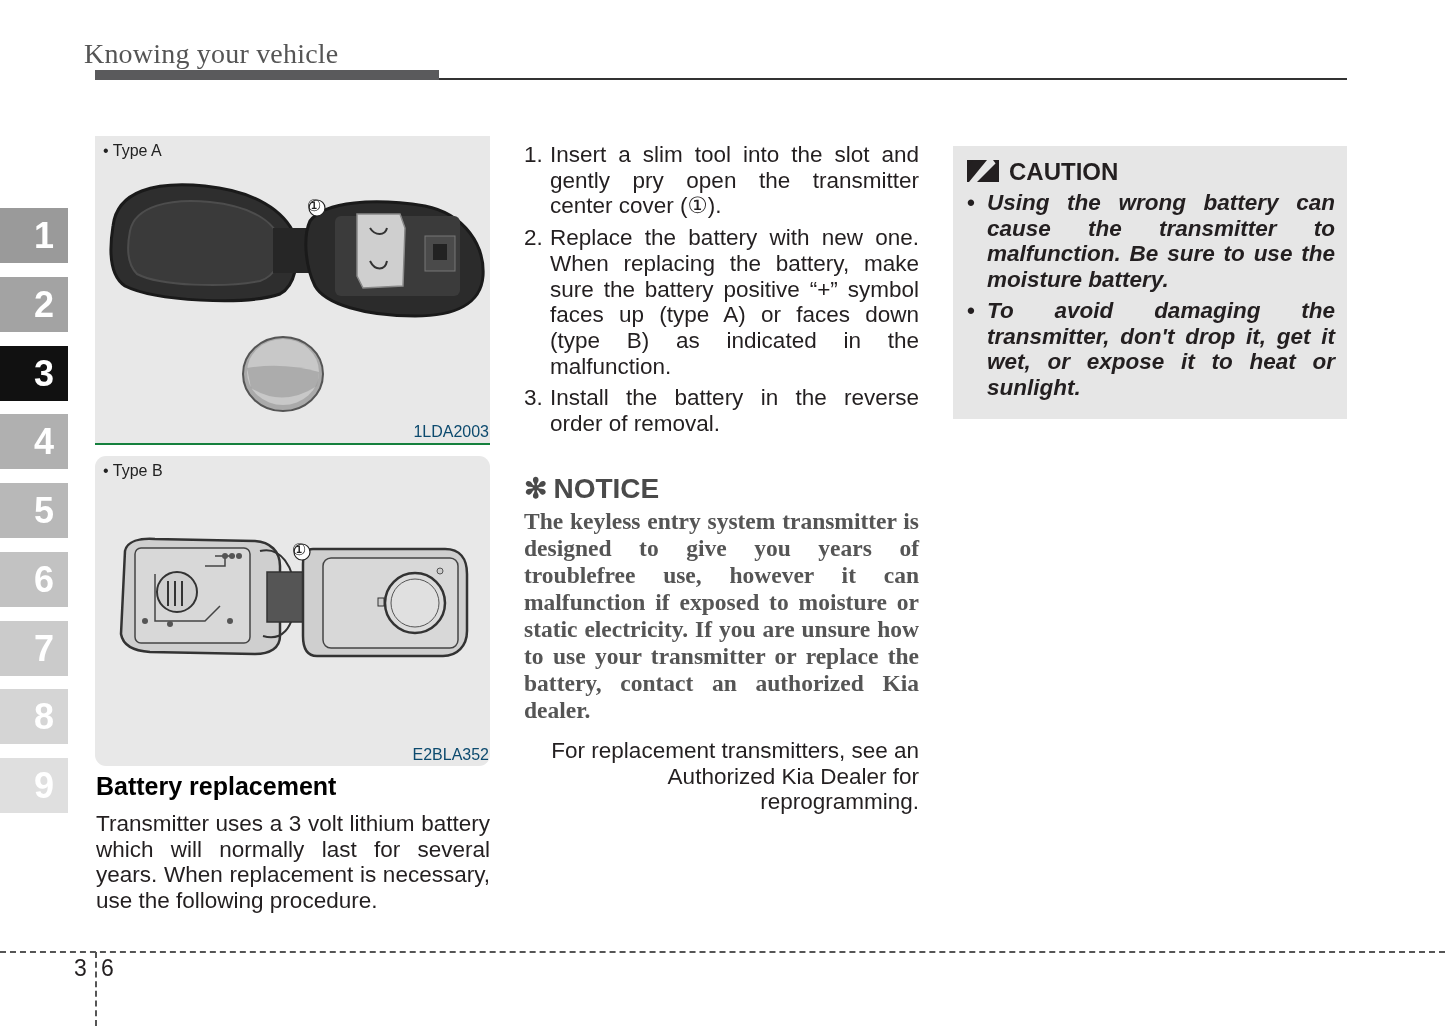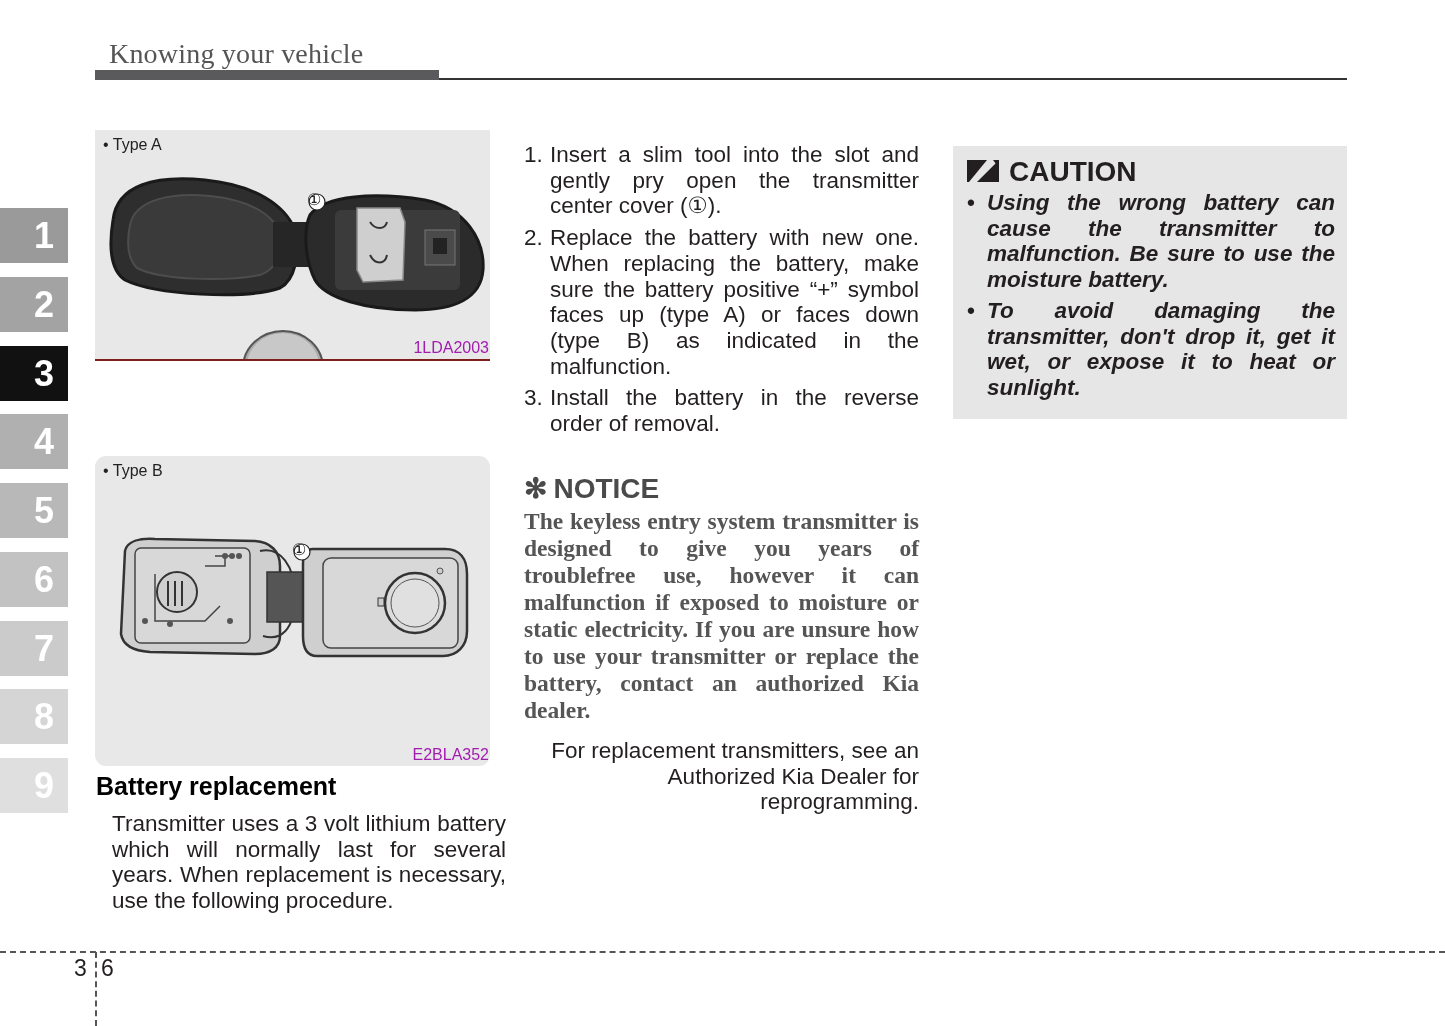--- a/index.html
+++ b/index.html
@@ -1,21 +1,21 @@
 <!DOCTYPE html>
 <html><head>
 <meta charset="utf-8">
 <style>
   * { box-sizing: border-box; margin: 0; padding: 0; }
   html, body { width: 1445px; height: 1026px; background: #ffffff; overflow: hidden; }
   body { position: relative; font-family: "Liberation Sans", sans-serif; color: #231f20; }
 
   
   .header-title {
-    position: absolute; left: 109px; top: 38px;
+    position: absolute; left: 84px; top: 38px;
     font-family: "Liberation Serif", serif; font-size: 28px; color: #555555;
     letter-spacing: 0.2px;
   }
   .header-bar {
     position: absolute; left: 95px; top: 70px; width: 344px; height: 10px; background: #5a5a5c;
   }
   .header-rule {
     position: absolute; left: 439px; top: 78px; width: 908px; height: 2px; background: #333333;
   }
 
@@ -23,34 +23,34 @@
   .chapter-tab {
     position: absolute; left: 0; width: 68px; height: 55px;
     display: flex; align-items: center; justify-content: flex-end; padding-right: 14px;
     font-family: "Liberation Sans", sans-serif; font-weight: bold; font-size: 36px; color: #ffffff;
   }
 
   
   .figure {
     position: absolute; left: 95px; width: 395px; background: #e8e8e8; overflow: hidden;
   }
-  .fig-a { top: 130px; height: 231px; border-bottom: 2px solid #7f1d1d; }
+  .fig-a { top: 136px; height: 309px; border-bottom: 2px solid #15803d; }
   .fig-b { top: 456px; height: 310px; border-radius: 11px; }
   .fig-label { position: absolute; left: 8px; top: 6px; font-size: 16px; color: #222; }
-  .fig-code { position: absolute; right: 1px; bottom: 2px; font-size: 16px; color: #a21caf; }
+  .fig-code { position: absolute; right: 1px; bottom: 2px; font-size: 16px; color: #0c4a6e; }
   .fig-svg { position: absolute; left: 0; top: 0; }
 
   
   .section-heading {
     position: absolute; left: 96px; top: 772px; font-size: 25px; font-weight: bold; color: #000000;
   }
   .body-text {
     font-size: 22.5px; line-height: 25.7px; color: #231f20; text-align: justify;
   }
-  .left-para { position: absolute; left: 96px; top: 811px; width: 394px; margin-left: 16px; }
+  .left-para { position: absolute; left: 96px; top: 811px; width: 394px; }
 
   
   .steps { position: absolute; left: 524px; top: 142px; width: 395px; }
   .step { display: flex; margin-bottom: 6px; }
   .step-num { width: 26px; flex: none; }
   .step-text { flex: 1; text-align: justify; }
 
   .notice-heading {
     position: absolute; left: 524px; top: 472px; font-size: 28px; font-weight: bold; color: #4a4a4a;
     display: flex; align-items: center; gap: 6px;
@@ -61,21 +61,21 @@
     color: #555555; text-align: justify; text-align-last: left;
   }
   .mid-para { position: absolute; left: 524px; top: 738px; width: 395px; text-align: right; }
 
   
   .caution-box {
     position: absolute; left: 953px; top: 146px; width: 394px; height: 273px; background: #e6e6e6;
     padding: 8px 12px 0 14px;
   }
   .caution-title {
-    display: flex; align-items: center; gap: 10px; font-size: 28px; font-weight: bold; color: #231f20;
+    display: flex; align-items: center; gap: 10px; font-size: 24px; font-weight: bold; color: #231f20;
     height: 36px;
   }
   .caution-list { list-style: none; margin-top: 0; }
   .caution-item {
     display: flex; font-style: italic; font-weight: bold; font-size: 22.5px; line-height: 25.5px;
     color: #231f20; margin-bottom: 6px;
   }
   .bullet { width: 20px; flex: none; font-style: normal; }
   .caution-text { flex: 1; text-align: justify; }
 

